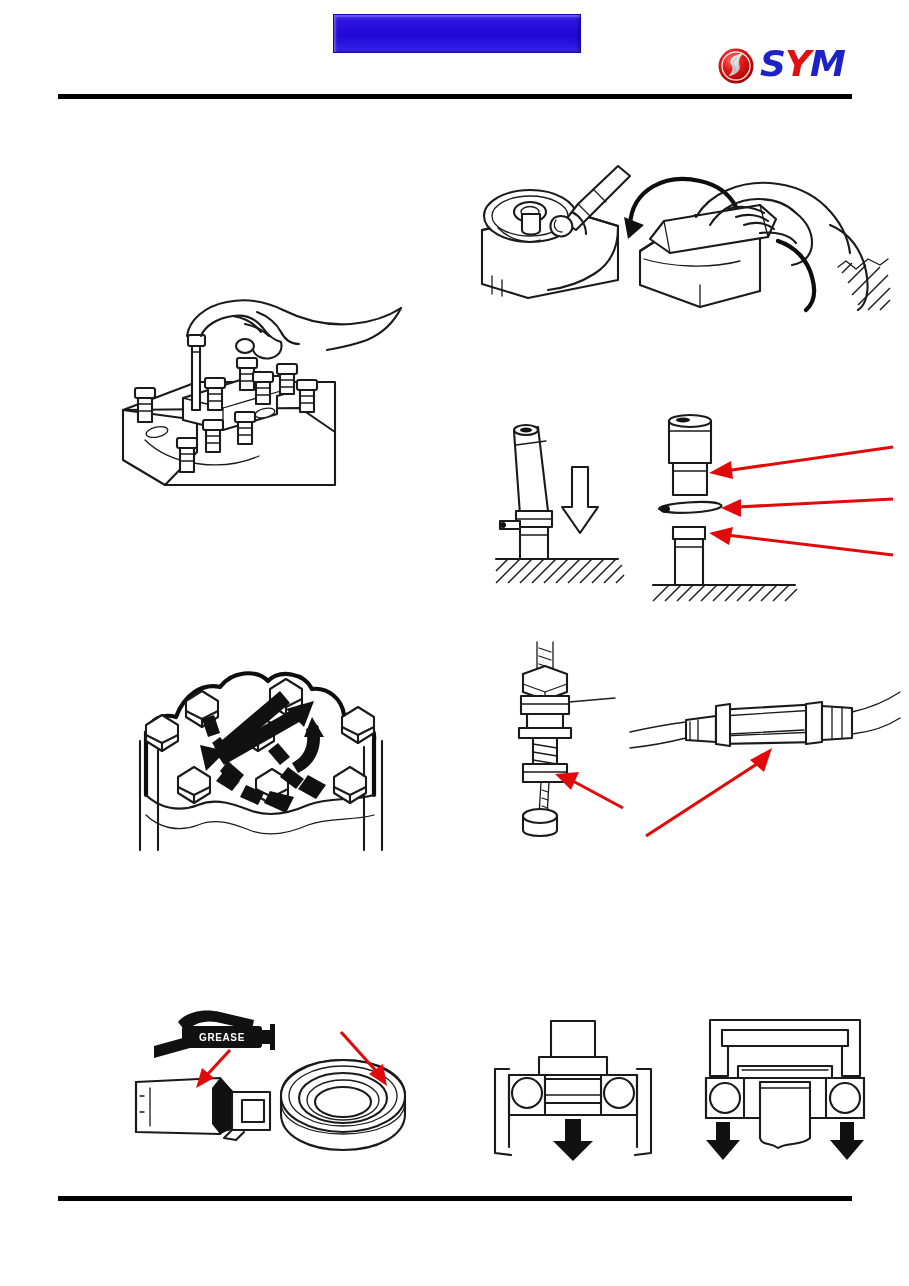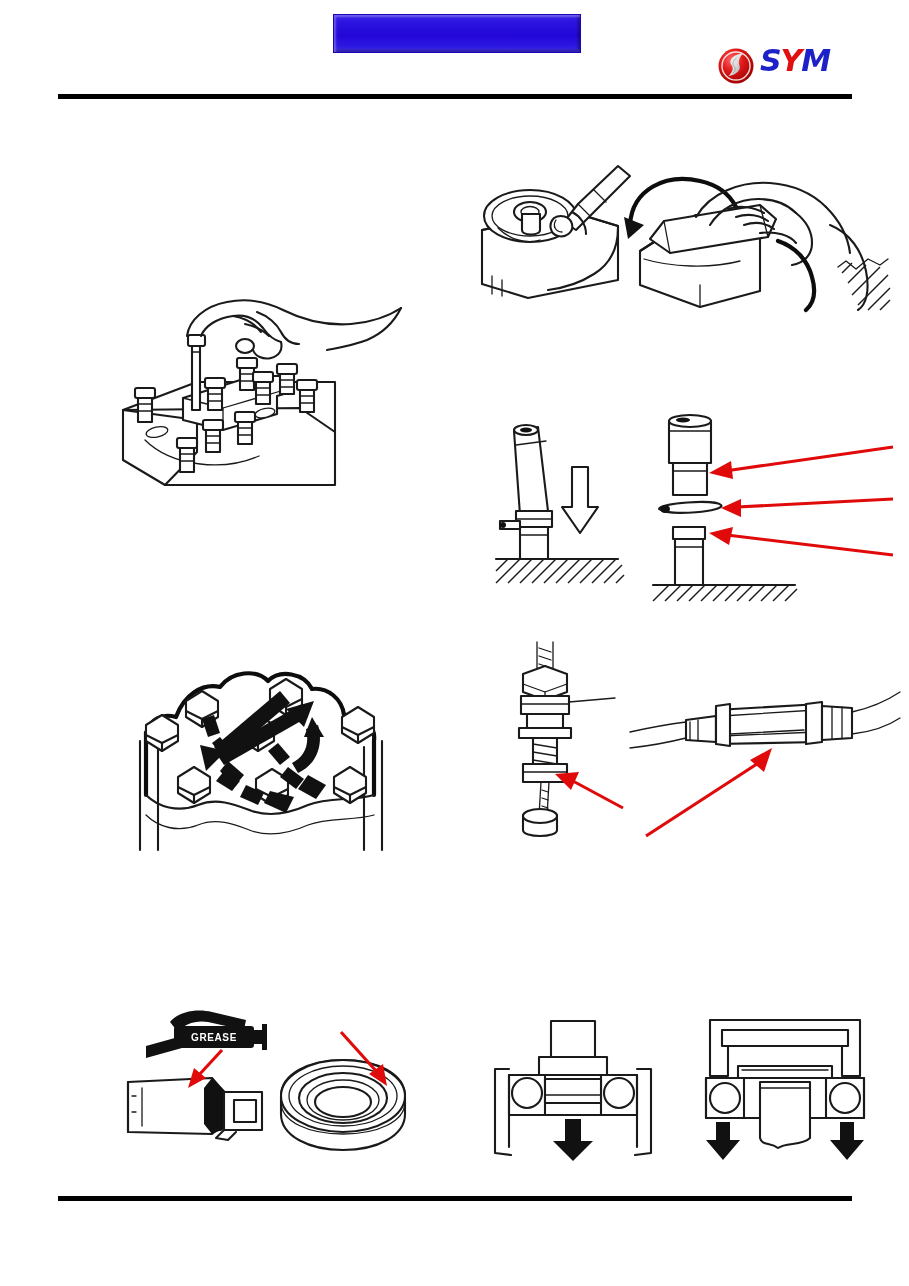--- a/index.html
+++ b/index.html
@@ -23,21 +23,21 @@
   .title-banner-text{
     display:block;width:100%;height:100%;
     line-height:37px;text-align:center;color:#ffffff;
     font-size:17px;font-weight:bold;letter-spacing:1px;
   }
 
   .logo{position:absolute;left:716px;top:44px;width:140px;height:44px;}
   .logo-emblem{position:absolute;left:0;top:2px;width:40px;height:40px;}
   .logo-word{
     position:absolute;left:44px;top:-1px;
-    font-size:30px;font-weight:bold;font-style:italic;
+    font-size:36px;font-weight:bold;font-style:italic;
     color:#1d22c8;letter-spacing:-1px;
     font-family:"DejaVu Sans", sans-serif;
   }
   .logo-word .accent{color:#e01010;}
 
   .rule-top{position:absolute;left:58px;top:94px;width:794px;height:5px;background:#000;}
   .rule-bottom{position:absolute;left:58px;top:1196px;width:794px;height:5px;background:#000;}
 
   
   .fig{position:absolute;}
@@ -45,21 +45,21 @@
 
   
   #fig-bolt-install     {left:105px; top:280px; width:300px; height:220px;}
   #fig-torque-wrench    {left:468px; top:168px; width:180px; height:135px;}
   #fig-snapring-hands   {left:600px; top:165px; width:290px; height:145px;}
   #fig-driver-press     {left:490px; top:415px; width:135px; height:180px;}
   #fig-driver-exploded  {left:645px; top:415px; width:250px; height:185px;}
   #fig-torque-sequence  {left:128px; top:655px; width:270px; height:195px;}
   #fig-cable-adjuster   {left:495px; top:640px; width:130px; height:200px;}
   #fig-cable-joint      {left:630px; top:690px; width:270px; height:150px;}
-  #fig-grease-seal      {left:116px; top:1000px; width:200px; height:145px;}
+  #fig-grease-seal      {left:124px; top:1000px; width:200px; height:145px;}
   #fig-oil-seal         {left:275px; top:1030px; width:145px; height:120px;}
   #fig-bearing-press-a  {left:483px; top:1035px; width:180px; height:130px;}
   #fig-bearing-press-b  {left:690px; top:1030px; width:190px; height:135px;}
 
   .ink     {fill:none;stroke:#1a1a1a;stroke-width:2.1;stroke-linejoin:round;stroke-linecap:round;}
   .ink-thin{fill:none;stroke:#1a1a1a;stroke-width:1.3;stroke-linejoin:round;stroke-linecap:round;}
   .ink-hv  {fill:none;stroke:#0d0d0d;stroke-width:4.2;stroke-linejoin:round;stroke-linecap:round;}
   .solid   {fill:#111111;stroke:none;}
   .white   {fill:#ffffff;stroke:#1a1a1a;stroke-width:2.1;stroke-linejoin:round;}
   .white-thin{fill:#ffffff;stroke:#1a1a1a;stroke-width:1.3;stroke-linejoin:round;}

